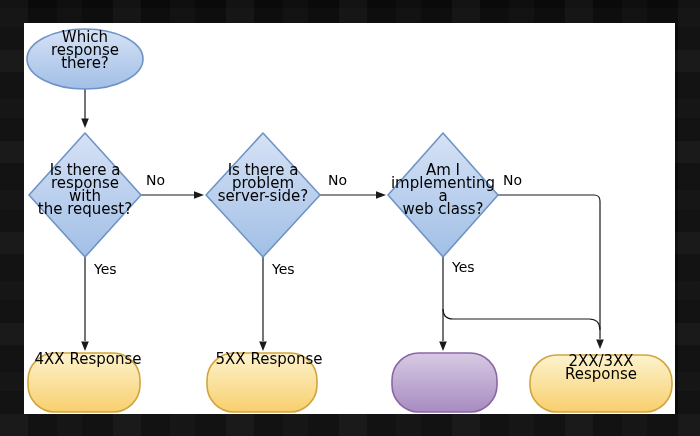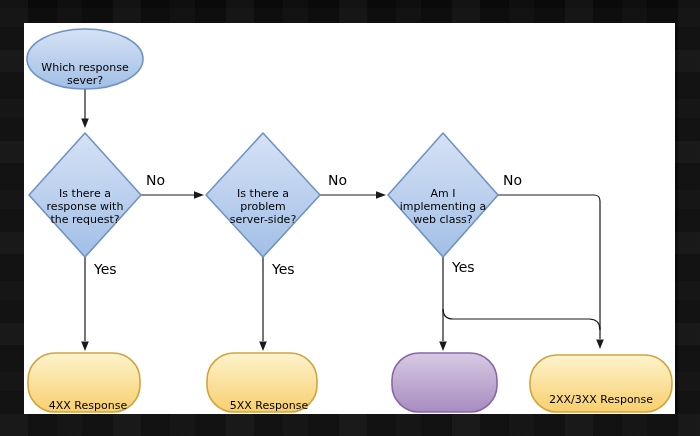--- a/index.html
+++ b/index.html
@@ -15,22 +15,22 @@
     position:absolute;left:24px;top:23px;width:651px;height:391px;
     background:#ffffff;
   }
   .wires{position:absolute;left:0;top:0;width:651px;height:391px;}
   .shape-blue{fill:url(#gradBlue);stroke:var(--shape-blue-border,#6f93c6);stroke-width:1.6;stroke-linejoin:round;}
   .shape-yellow{fill:url(#gradYellow);stroke:var(--shape-yellow-border,#d2a43e);stroke-width:1.6;}
   .shape-purple{fill:url(#gradPurple);stroke:var(--shape-purple-border,#8a66a6);stroke-width:1.6;}
   .wire{fill:none;stroke:var(--line,#1a1a1a);stroke-width:1.2;}
   .arrowhead{fill:var(--line,#1a1a1a);stroke:none;}
   .node-label{
-    position:absolute;display:flex;flex-direction:column;align-items:center;justify-content:flex-end;
-    text-align:center;color:#000;font-size:11px;line-height:13px;pointer-events:none;
+    position:absolute;display:flex;flex-direction:column;align-items:center;justify-content:flex-start;
+    text-align:center;color:#000;font-size:15px;line-height:13px;pointer-events:none;
   }
   .edge-label{
     position:absolute;color:#000;font-size:14px;line-height:13px;text-align:left;pointer-events:none;
   }
 </style>
 </head>
 <body>
 
 <div class="canvas">
 
@@ -78,21 +78,21 @@
     <polygon class="shape-blue" points="239,110 296,172 239,234 182,172"></polygon>
     <polygon class="shape-blue" points="419,110 474,172 419,234 364,172"></polygon>
     <rect class="shape-yellow" x="4" y="330" width="112" height="59" rx="27" ry="27"></rect>
     <rect class="shape-yellow" x="183" y="330" width="110" height="59" rx="27" ry="27"></rect>
     <rect class="shape-purple" x="368" y="330" width="105" height="59" rx="27" ry="27"></rect>
     <rect class="shape-yellow" x="506" y="332" width="142" height="57" rx="27" ry="27"></rect>
   </svg>
 
   <div class="node-label" style="left:3px;top:8px;width:116px;height:56px;">
     <div>Which response</div>
-    <div>sever?</div>
+    <div>there?</div>
   </div>
 
   <div class="node-label" style="left:11px;top:141px;width:100px;height:62px;">
     <div>Is there a</div>
     <div>response with</div>
     <div>the request?</div>
   </div>
 
   <div class="node-label" style="left:189px;top:141px;width:100px;height:62px;">
     <div>Is there a</div>

